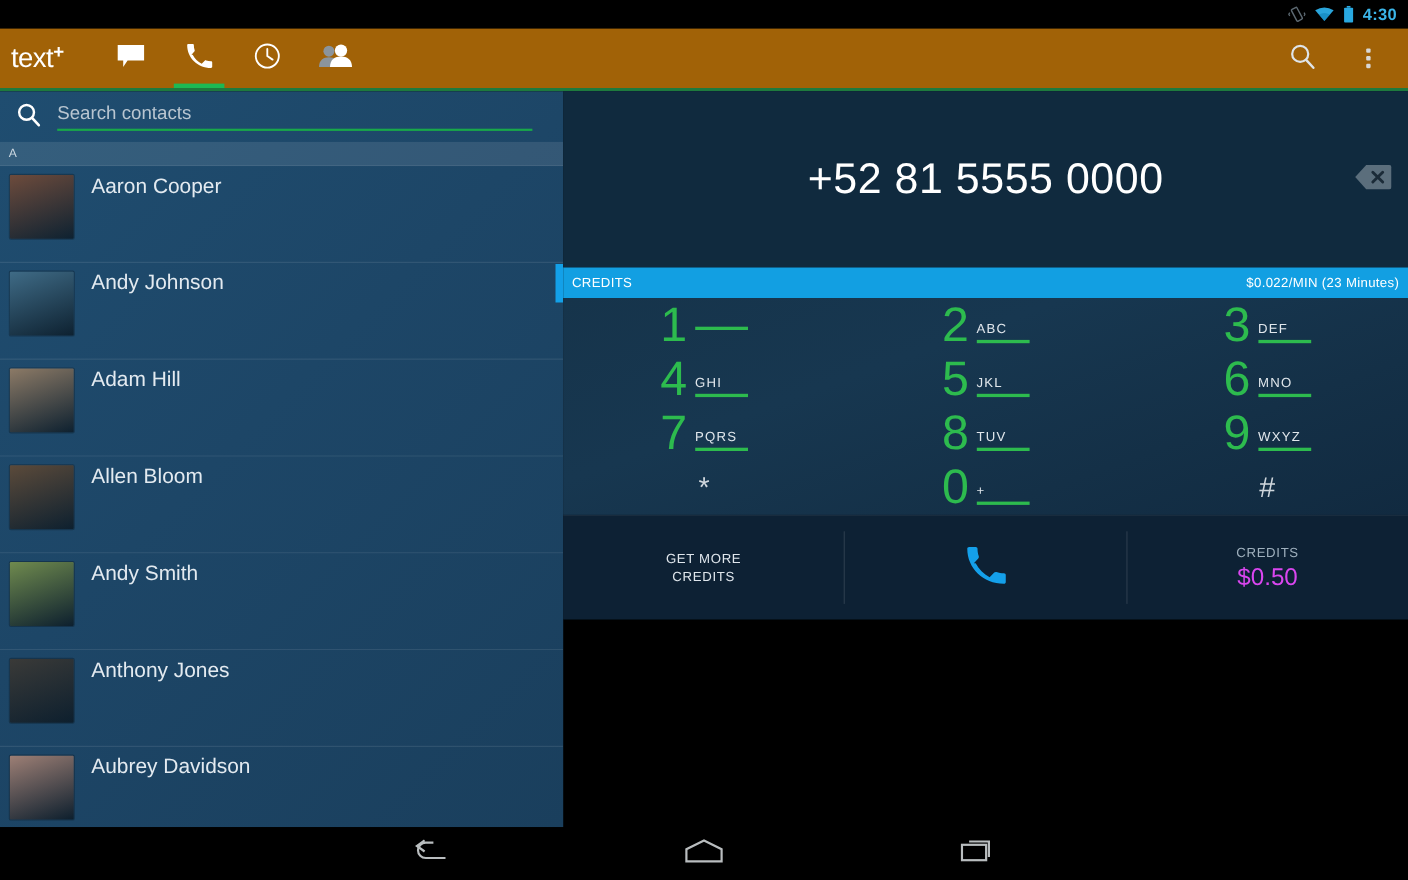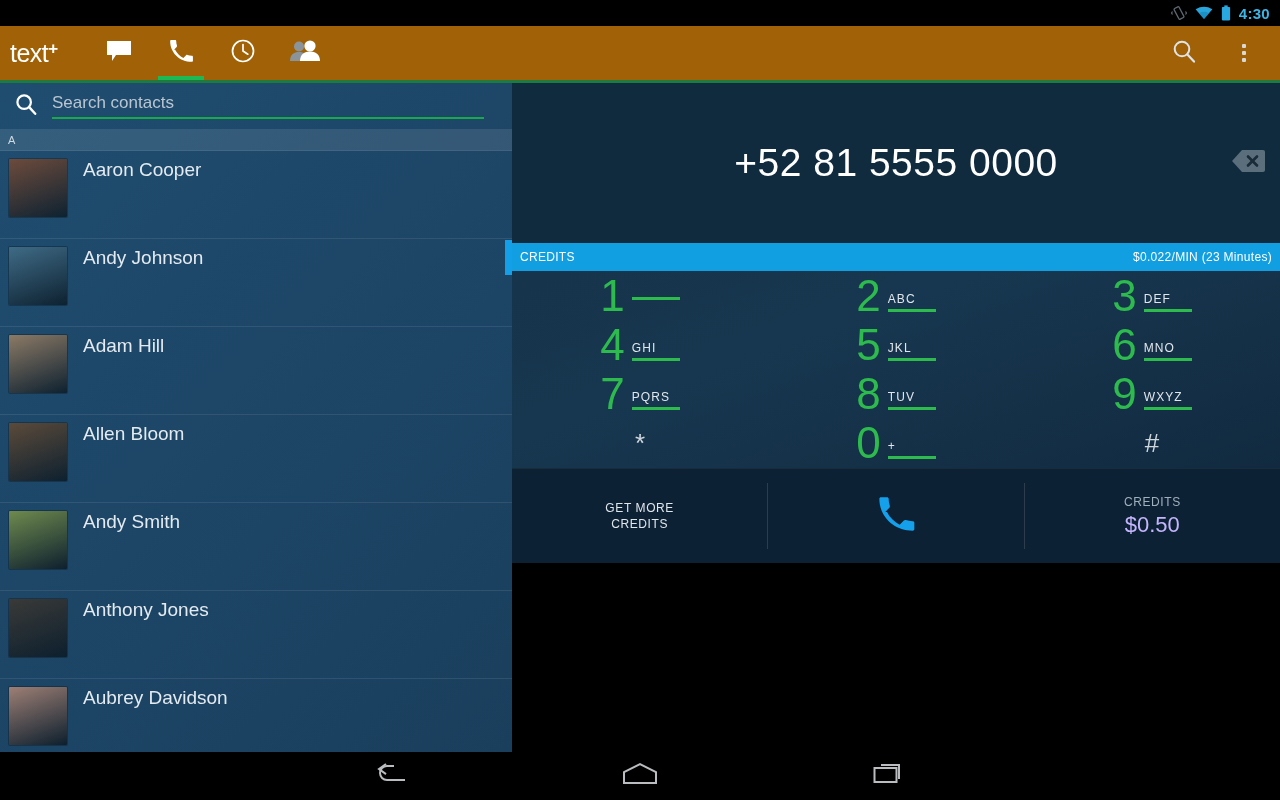--- a/index.html
+++ b/index.html
@@ -143,21 +143,21 @@
 
   
   .bottombar {
     height: 95px; background: #0d2134; display: flex; align-items: stretch;
     border-top: 1px solid rgba(255,255,255,0.05);
   }
   .bb-cell { flex: 1; display: flex; flex-direction: column; align-items: center; justify-content: center; }
   .bb-div { width: 1px; background: rgba(255,255,255,0.13); margin: 14px 0; }
   .bb-label { color: #dfe6ec; font-size: 12px; letter-spacing: .6px; line-height: 16px; text-align: center; }
   .bb-credits-label { color: #9fb0bd; font-size: 12px; letter-spacing: .6px; }
-  .bb-credits-value { color: #c4b5fd; font-size: 22px; margin-top: 3px; }
+  .bb-credits-value { color: #d946ef; font-size: 22px; margin-top: 3px; }
 
   
   .navbar {
     position: absolute; bottom: 0; left: 0; width: 1280px; height: 48px;
     background: #000; display: flex; align-items: center; justify-content: center; gap: 190px;
   }
   .nav-btn { width: 60px; height: 48px; display:flex; align-items:center; justify-content:center; }
 </style>
 </head>
 <body>

